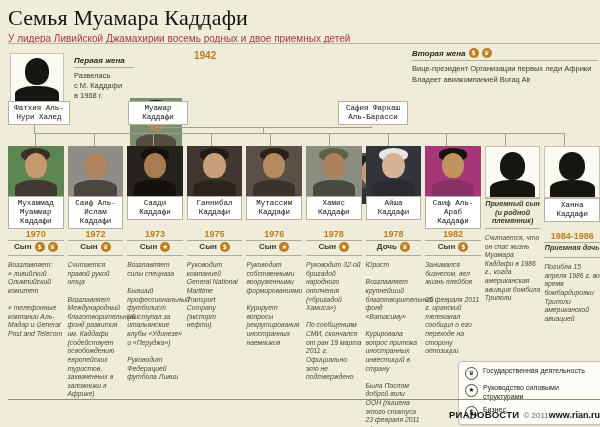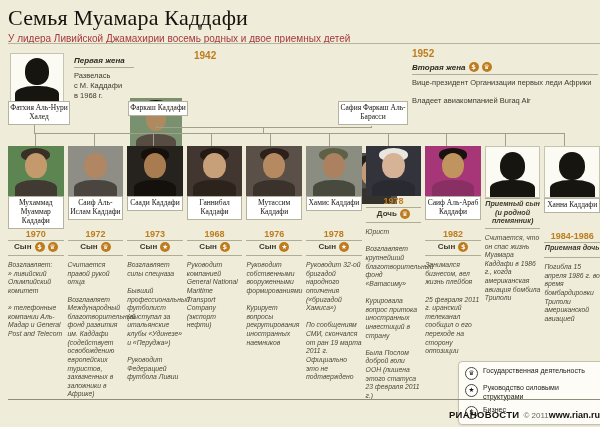--- a/index.html
+++ b/index.html
@@ -13,21 +13,21 @@
   .parents{position:absolute;left:8px;top:48px;right:8px;height:95px;}
   .pabs{position:absolute;}
   .photo{position:relative;overflow:hidden;background:var(--pbg,#888);}
   .photo i{position:absolute;display:block;}
   .ph-hat{left:24%;top:3%;width:52%;height:26%;border-radius:50% 50% 40% 40%;background:var(--hat,transparent);}
   .ph-head{left:30%;top:13%;width:40%;height:50%;border-radius:50% 50% 46% 46%;background:var(--skin,#b68a60);}
   .ph-torso{left:12%;bottom:-2%;width:76%;height:34%;border-radius:45% 45% 0 0;background:var(--torso,#333);}
   .sil{--pbg:#fbfaf3;--skin:#17150f;--torso:#17150f;--hat:transparent;border:1px solid #c6c3af;}
   .sil .ph-head{left:26%;top:9%;width:48%;height:56%;}
   .sil .ph-torso{left:8%;width:84%;height:36%;}
-  .namebox{background:#fff;border:1px solid #b5b29d;font-family:Liberation Serif, serif;font-size:7.5px;line-height:1.18;text-align:center;padding:2px 1px;color:#14120c;}
+  .namebox{background:#fff;border:1px solid #b5b29d;font-family:Liberation Mono, monospace;font-size:7.5px;line-height:1.18;text-align:center;padding:2px 1px;color:#14120c;}
   .aside .role{font-style:italic;font-weight:bold;font-size:8px;border-bottom:1px solid #b0ad97;padding-bottom:2px;margin-bottom:3px;display:flex;align-items:center;gap:3px;color:#2b281f;}
   .aside .note{font-size:7.5px;line-height:1.3;white-space:pre-line;color:#3d3a2e;}
   .pyear{font-size:10px;font-weight:bold;color:#bd7d1e;margin-bottom:3px;}
   
   .tl{position:absolute;background:#a29e89;}
   
   .children{position:absolute;top:146px;left:8px;right:8px;display:grid;grid-template-columns:repeat(10,1fr);column-gap:4px;}
   .child{min-width:0;}
   .child .photo{height:50px;}
   .nameslot{height:33px;}
@@ -82,40 +82,39 @@
       <div class="note">Развелась
 с М. Каддафи
 в 1968 г.</div>
     </div>
 
     <div class="pabs photo pm" style="left:122px;top:0;width:52px;height:53px;">
         <i class="ph-hat"></i>
         <i class="ph-head"></i>
         <i class="ph-torso"></i>
       </div>
-    <div class="pabs namebox" style="left:120px;top:53px;width:56px;">Фаркаш Каддафи</div>
+    <div class="pabs namebox" style="left:120px;top:53px;width:56px;">Муамар Каддафи</div>
     <div class="pabs aside" style="left:186px;top:2px;width:160px;">
       <div class="pyear">1942</div>
     </div>
 
     <div class="pabs photo pw2" style="left:337px;top:2px;width:52px;height:51px;">
         <i class="ph-hat"></i>
         <i class="ph-head"></i>
         <i class="ph-torso"></i>
       </div>
     <div class="pabs namebox" style="left:330px;top:53px;width:66px;">Сафия Фаркаш Аль-Барасси</div>
     <div class="pabs aside" style="left:404px;top:0;width:186px;">
-      <div class="pyear">1952</div>
       <div class="role">
         <span>Вторая жена</span>
         <span class="ic">$</span>
         <span class="ic">♛</span>
       </div>
       <div class="note">Вице-президент Организации первых леди Африки</div>
-      <div class="note" style="margin-top:8px;">Владеет авиакомпанией Buraq Air</div>
+      <div class="note" style="margin-top:1px;">Владеет авиакомпанией Buraq Air</div>
     </div>
   </div>
 
   <div class="tl" style="left:156px;top:126px;width:1px;height:2px;"></div>
   <div class="tl" style="left:371px;top:126px;width:1px;height:2px;"></div>
   <div class="tl" style="left:156px;top:127px;width:216px;height:1px;"></div>
   <div class="tl" style="left:263px;top:127px;width:1px;height:6px;"></div>
   <div class="tl" style="left:34px;top:125px;width:1px;height:8px;"></div>
   <div class="tl" style="left:34px;top:133px;width:531px;height:1px;"></div>
   <div class="tl" style="left:35px;top:133px;width:1px;height:13px;"></div>
@@ -194,21 +193,21 @@
 
     <div class="child">
       <div class="photo c4">
           <i class="ph-hat"></i>
           <i class="ph-head"></i>
           <i class="ph-torso"></i>
         </div>
       <div class="nameslot">
           <div class="namebox">Ганнибал Каддафи</div>
         </div>
-      <div class="year">1968</div>
+      <div class="year">1975</div>
       <div class="typerow">
           <span>Сын</span>
           <span class="ic">$</span>
         </div>
       <div class="desc">Руководит компанией General National Maritime Transport Company (экспорт нефти)</div>
     </div>
 
     <div class="child">
       <div class="photo c5">
           <i class="ph-hat"></i>
@@ -245,20 +244,23 @@
       <div class="desc">Руководит 32-ой бригадой народного ополчения («бригадой Хамиса»)
 
 По сообщениям СМИ, скончался от ран 19 марта 2011 г. Официально это не подтверждено</div>
     </div>
 
     <div class="child">
       <div class="photo c7">
           <i class="ph-hat"></i>
           <i class="ph-head"></i>
           <i class="ph-torso"></i>
+        </div>
+      <div class="nameslot">
+          <div class="namebox">Айша Каддафи</div>
         </div>
       <div class="year">1978</div>
       <div class="typerow">
           <span>Дочь</span>
           <span class="ic">♛</span>
         </div>
       <div class="desc">Юрист
 
 Возглавляет крупнейший благотворительный фонд «Ватасиму»
 

